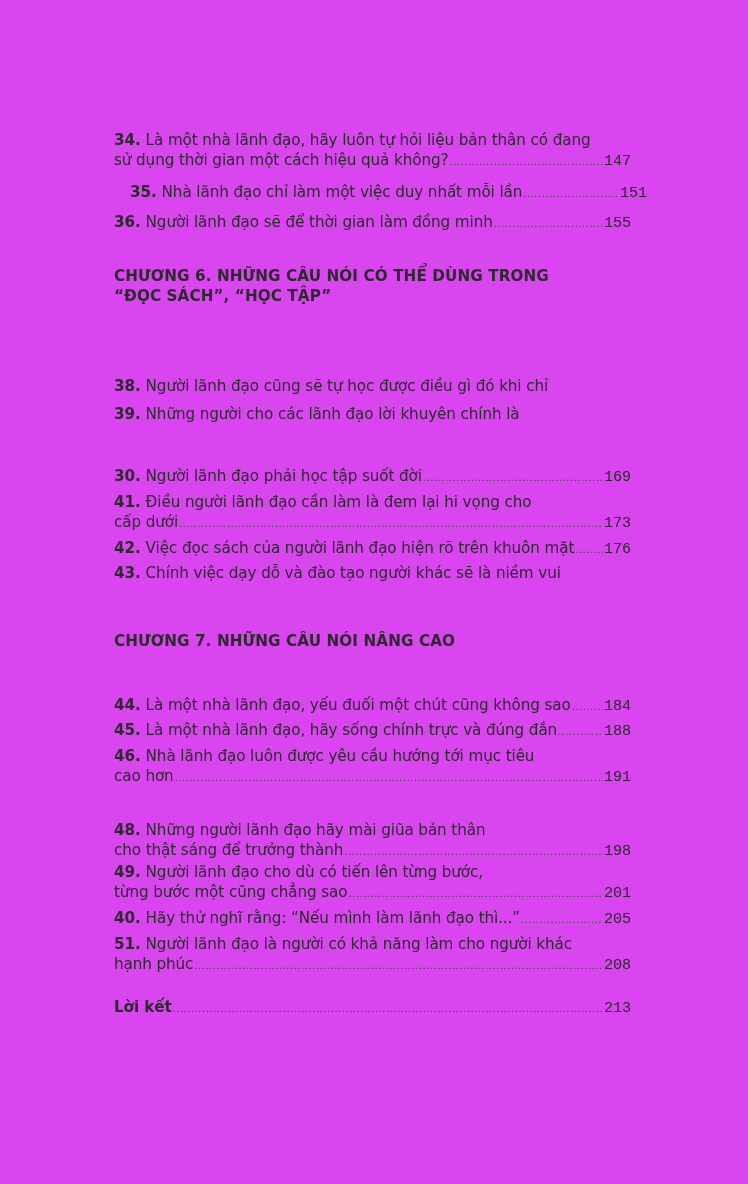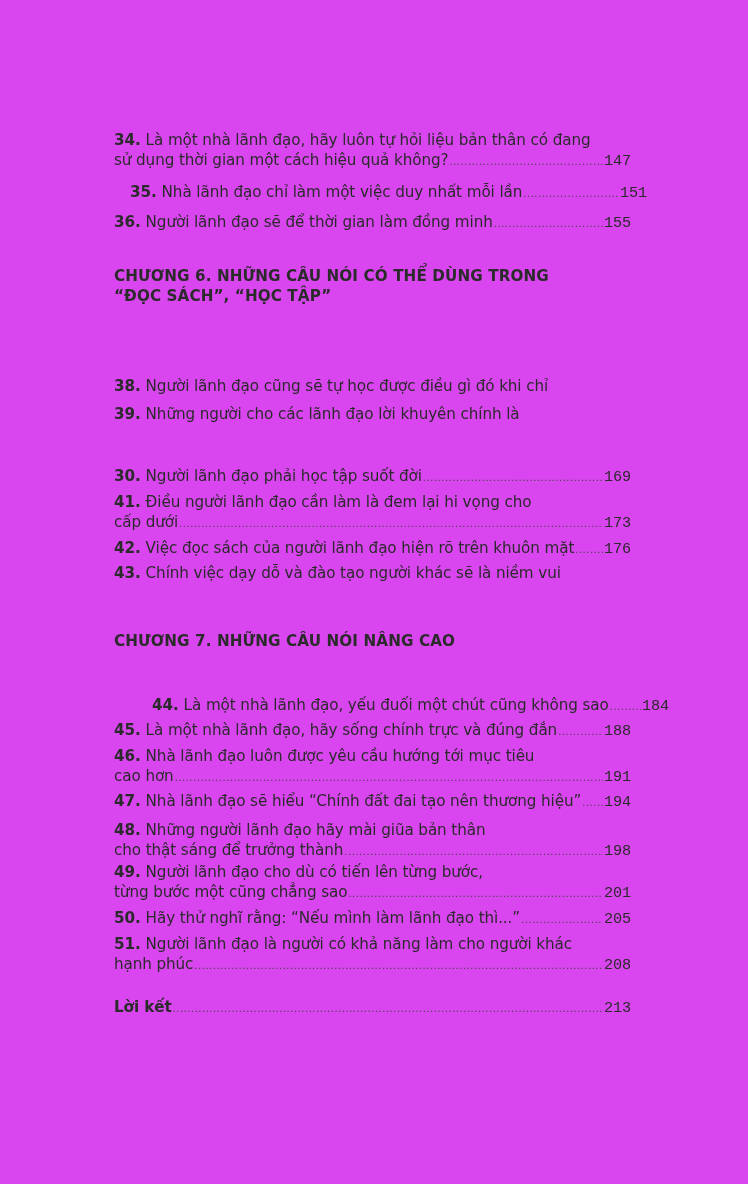--- a/index.html
+++ b/index.html
@@ -105,21 +105,21 @@
     <div class="line">
         <span class="num">43.</span>
         <span>Chính việc dạy dỗ và đào tạo người khác sẽ là niềm vui</span>
       </div>
   </div>
 
   <div class="chapter" style="top:631px;">
     <div>CHƯƠNG 7. NHỮNG CÂU NÓI NÂNG CAO</div>
   </div>
 
-  <div class="entry" style="top:695px;margin-left:38px;">
+  <div class="entry" style="top:695px;">
     <div class="line">
         <span class="num">44.</span>
         <span>Là một nhà lãnh đạo, yếu đuối một chút cũng không sao</span>
         <span class="dots"></span>
         <span class="page-no">184</span>
       </div>
   </div>
 
   <div class="entry" style="top:720px;">
     <div class="line">
@@ -135,28 +135,20 @@
         <span class="num">46.</span>
         <span>Nhà lãnh đạo luôn được yêu cầu hướng tới mục tiêu</span>
       </div>
     <div class="line">
         <span>cao hơn</span>
         <span class="dots"></span>
         <span class="page-no">191</span>
       </div>
   </div>
 
-  <div class="entry" style="top:791px;">
-    <div class="line">
-        <span class="num">47.</span>
-        <span>Nhà lãnh đạo sẽ hiểu “Chính đất đai tạo nên thương hiệu”</span>
-        <span class="dots"></span>
-        <span class="page-no">194</span>
-      </div>
-  </div>
 
   <div class="entry" style="top:820px;">
     <div class="line">
         <span class="num">48.</span>
         <span>Những người lãnh đạo hãy mài giũa bản thân</span>
       </div>
     <div class="line">
         <span>cho thật sáng để trưởng thành</span>
         <span class="dots"></span>
         <span class="page-no">198</span>
@@ -170,21 +162,21 @@
       </div>
     <div class="line">
         <span>từng bước một cũng chẳng sao</span>
         <span class="dots"></span>
         <span class="page-no">201</span>
       </div>
   </div>
 
   <div class="entry" style="top:908px;">
     <div class="line">
-        <span class="num">50.</span>
+        <span class="num">40.</span>
         <span>Hãy thử nghĩ rằng: “Nếu mình làm lãnh đạo thì...”</span>
         <span class="dots"></span>
         <span class="page-no">205</span>
       </div>
   </div>
 
   <div class="entry" style="top:934px;">
     <div class="line">
         <span class="num">51.</span>
         <span>Người lãnh đạo là người có khả năng làm cho người khác</span>

